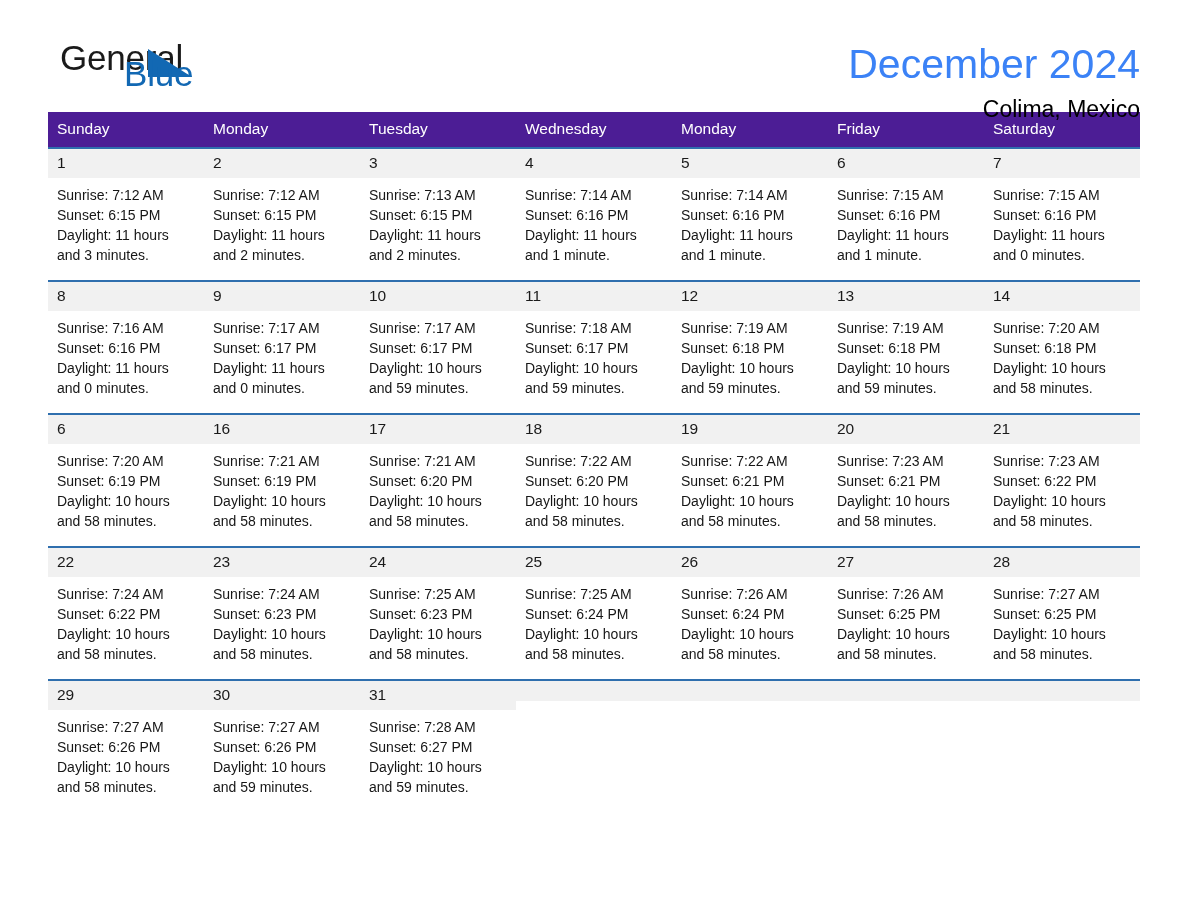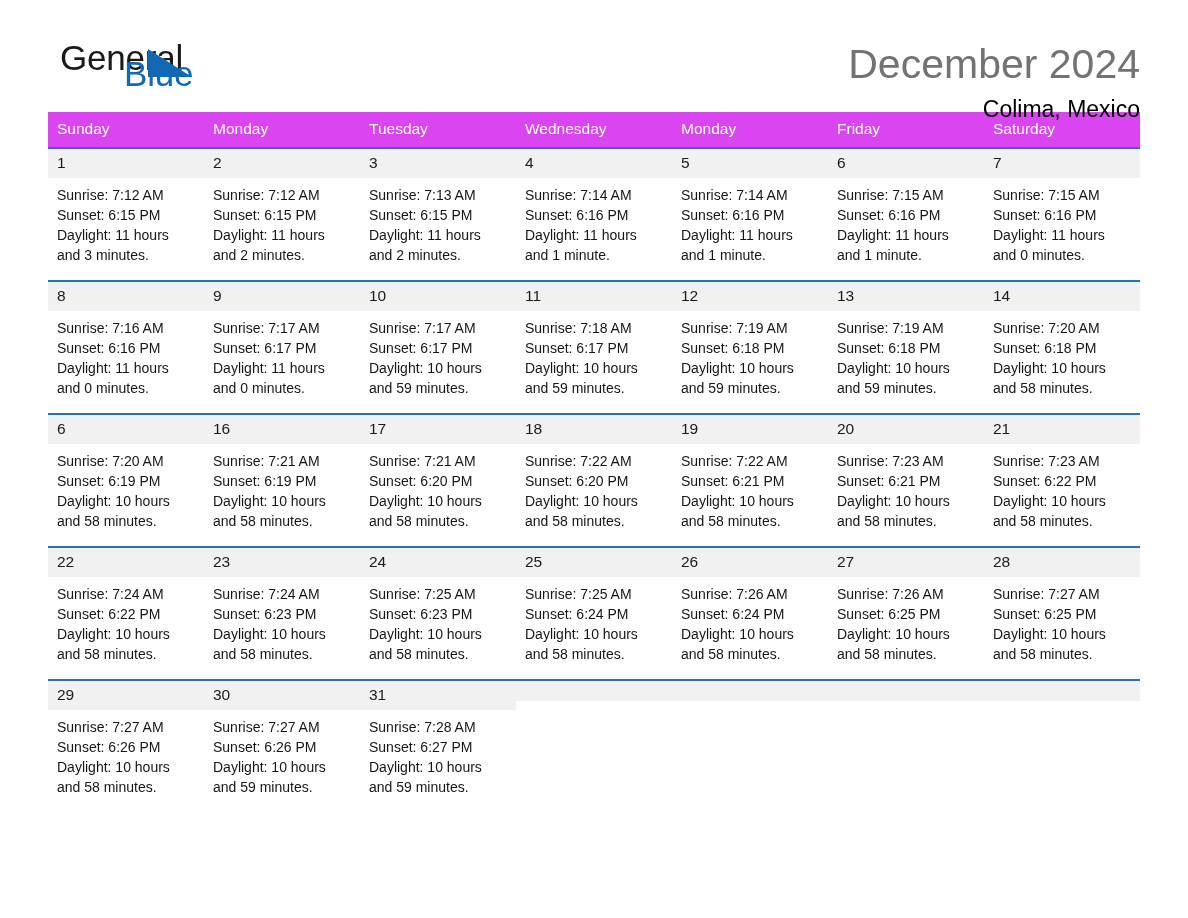--- a/index.html
+++ b/index.html
@@ -73,42 +73,42 @@
   
   .titles {
     text-align: right;
     flex: 0 0 auto;
     padding-top: 2px;
   }
   .month-title {
     font-size: 41px;
     line-height: 48px;
     font-weight: normal;
-    color: #737373;
+    color: #3b82f6;
     margin: 0;
     white-space: nowrap;
   }
   .location {
     font-size: 23px;
     line-height: 30px;
     color: #000000;
     margin: 6px 0 0 0;
     white-space: nowrap;
   }
 
   
   .calendar {
     width: 1092px;
     border-collapse: collapse;
     table-layout: fixed;
   }
   .calendar col { width: 156px; }
 
   thead th {
-    background: #d946ef;
+    background: #4c1d95;
     color: #ffffff;
     font-weight: normal;
     font-size: 15.5px;
     line-height: 20px;
     text-align: left;
     padding: 7px 0 8px 9px;
     border: none;
   }
 
   tbody tr.week-row > td {

